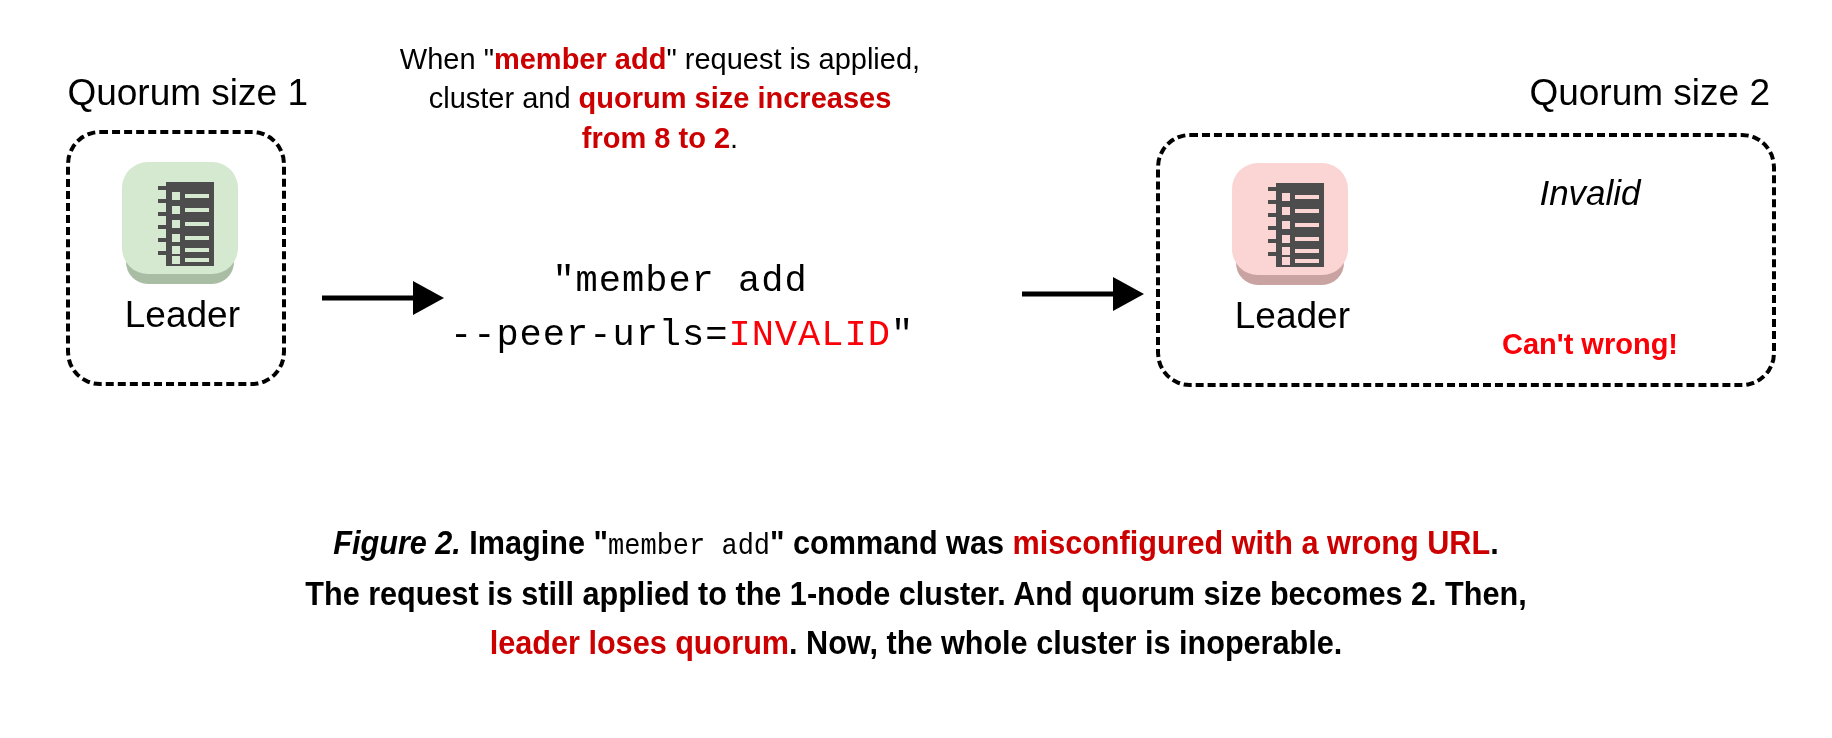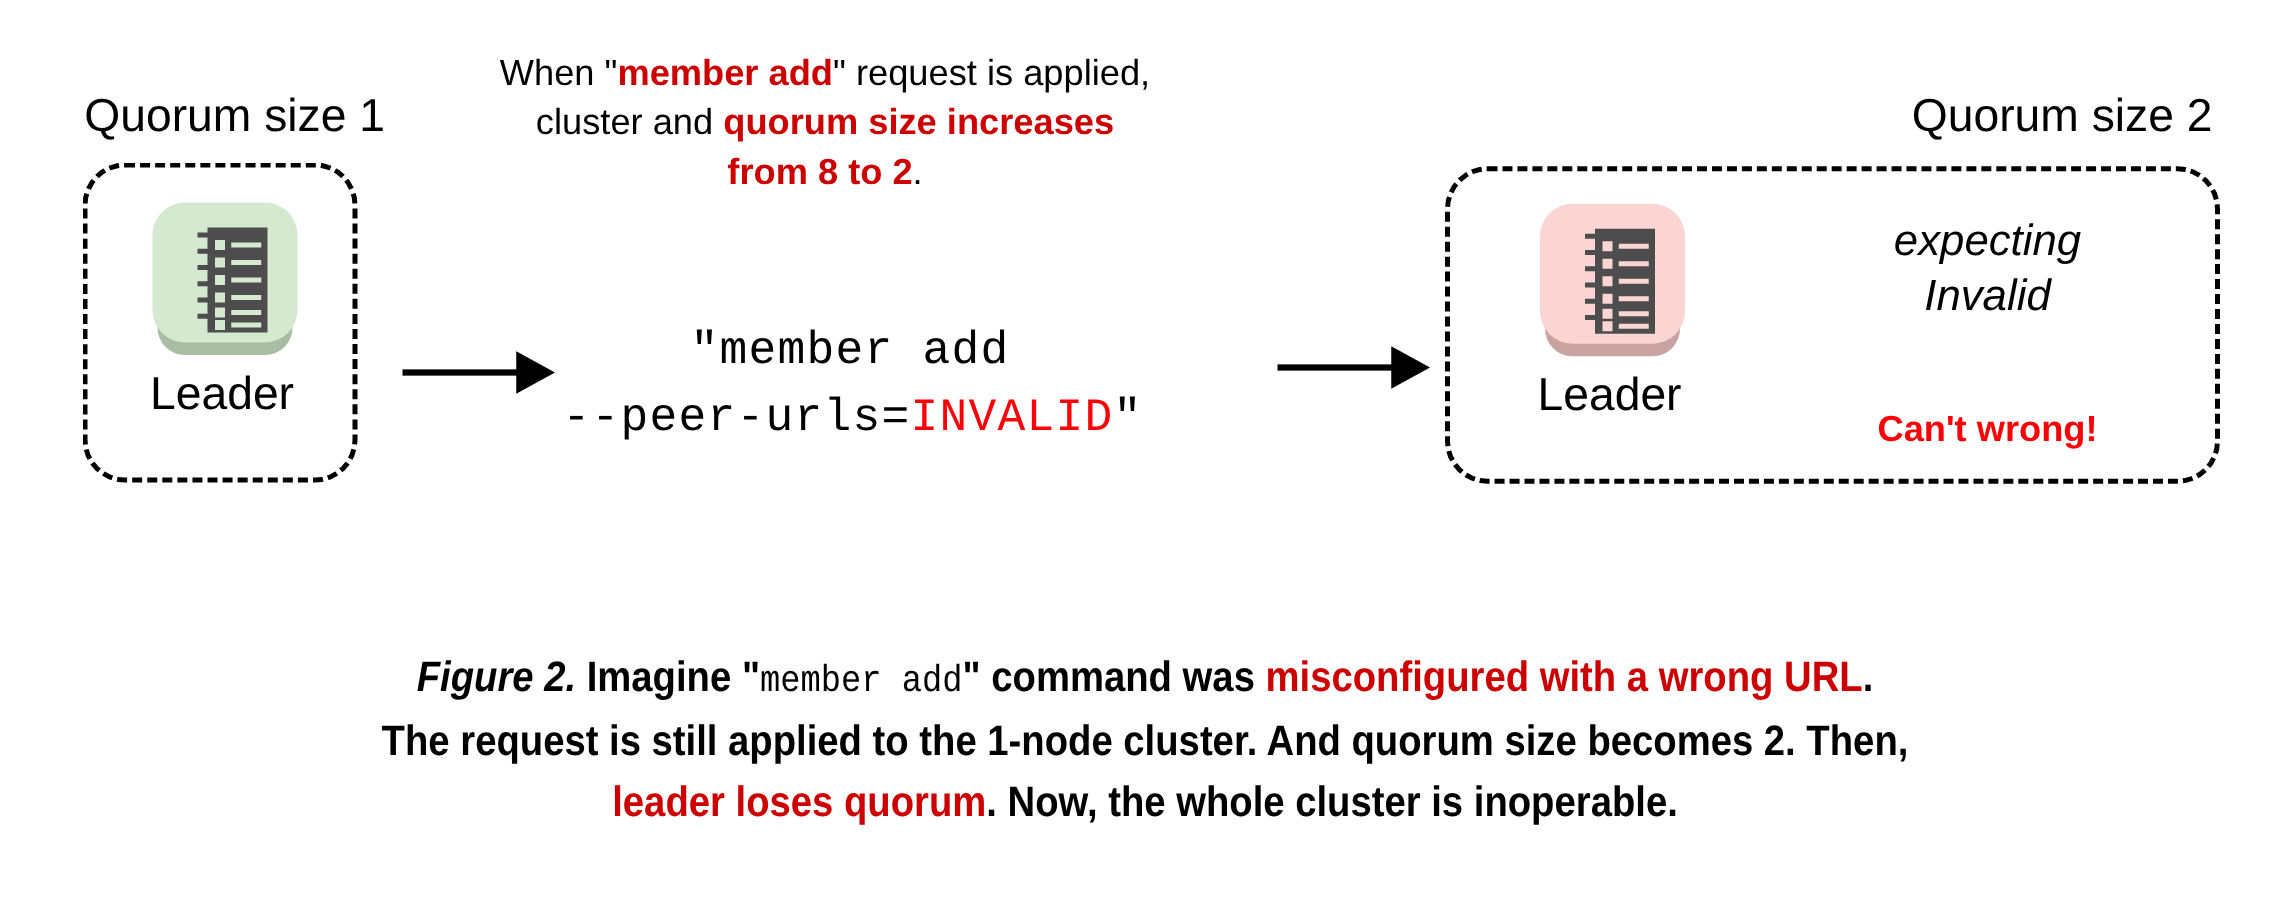--- a/index.html
+++ b/index.html
@@ -32,21 +32,21 @@
   }
   .cluster-box {
     border: 4px dashed #000000;
     border-radius: 34px;
     box-sizing: border-box;
   }
 
   
   .node {
     position: absolute;
-    text-align: left;
+    text-align: right;
   }
   .node-tile {
     position: relative;
     width: 116px;
     height: 122px;
     border-radius: 26px;
     margin: 0 auto;
   }
   .node-tile .tile-shadow {
     position: absolute;
@@ -264,21 +264,20 @@
         <div class="row-sq" style="top:64px; background:#fbd4d4;"></div>
         <div class="row-ln" style="top:66px; background:#fbd4d4;"></div>
         <div class="row-sq" style="top:74px; background:#fbd4d4;"></div>
         <div class="row-ln" style="top:76px; background:#fbd4d4;"></div>
       </div>
     </div>
     <div class="node-label">Leader</div>
   </div>
 
   <div class="side-note" style="left:280px; top:34px; width:300px;">
-    <div>expecting</div>
     <div>Invalid</div>
   </div>
 
   <div class="side-warn red-bright" style="left:280px; top:191px; width:300px;">Can't wrong!</div>
 </div>
 
 <div class="caption" style="top:518px;">
   <div>
     <span class="ital bold">Figure 2.</span><span class="bold"> Imagine "</span><span class="mono">member add</span><span class="bold">" command was </span><span class="bold red-dark">misconfigured with a wrong URL</span><span class="bold">.</span>
   </div>

